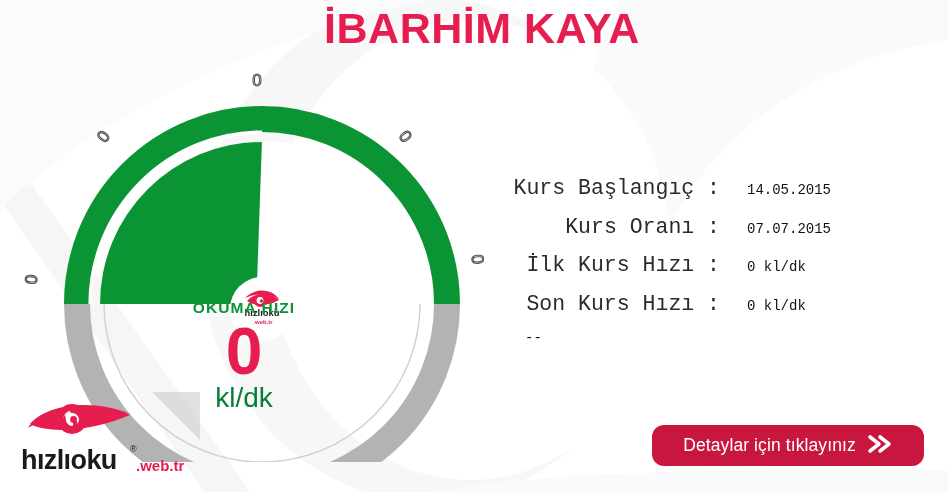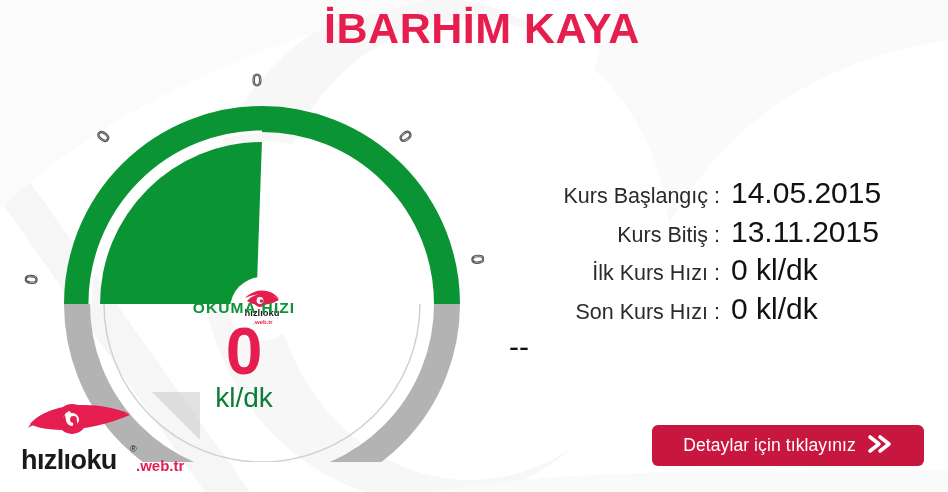--- a/index.html
+++ b/index.html
@@ -71,48 +71,49 @@
     font-weight:normal;
     color:#0a7e38;
     margin-top:-2px;
   }
 
   
   #info{
     position:absolute;
     left:498px; top:176px;
     width:420px;
+    font-family:Liberation Mono, monospace;
   }
   .info-row{
     display:flex;
     align-items:baseline;
     height:38.5px;
   }
   .info-label{
     width:222px;
     text-align:right;
     font-size:21.5px;
     color:#2b2b2b;
     white-space:nowrap;
   }
   .info-value{
-    margin-left:11px;
-    font-size:30px;
+    margin-left:27px;
+    font-size:14px;
     color:#111111;
     white-space:nowrap;
   }
 
   
   #cta{
     position:absolute;
     left:652px; top:425px;
     width:272px; height:41px;
     background:#c8173f;
     border:none;
-    border-radius:6px;
+    border-radius:12px;
     color:#ffffff;
     display:flex;
     align-items:center;
     justify-content:center;
     gap:11px;
     cursor:pointer;
     padding:0;
   }
   #cta .cta-text{
     font-size:17.5px;
@@ -224,22 +225,22 @@
       <div class="cap-unit">kl/dk</div>
     </div>
   </div>
 
   <div id="info">
     <div class="info-row">
       <div class="info-label">Kurs Başlangıç :</div>
       <div class="info-value">14.05.2015</div>
     </div>
     <div class="info-row">
-      <div class="info-label">Kurs Bitiş :</div>
-      <div class="info-value">13.11.2015</div>
+      <div class="info-label">Kurs Oranı :</div>
+      <div class="info-value">07.07.2015</div>
     </div>
     <div class="info-row">
       <div class="info-label">İlk Kurs Hızı :</div>
       <div class="info-value">0 kl/dk</div>
     </div>
     <div class="info-row">
       <div class="info-label">Son Kurs Hızı :</div>
       <div class="info-value">0 kl/dk</div>
     </div>
     <div class="info-row">

